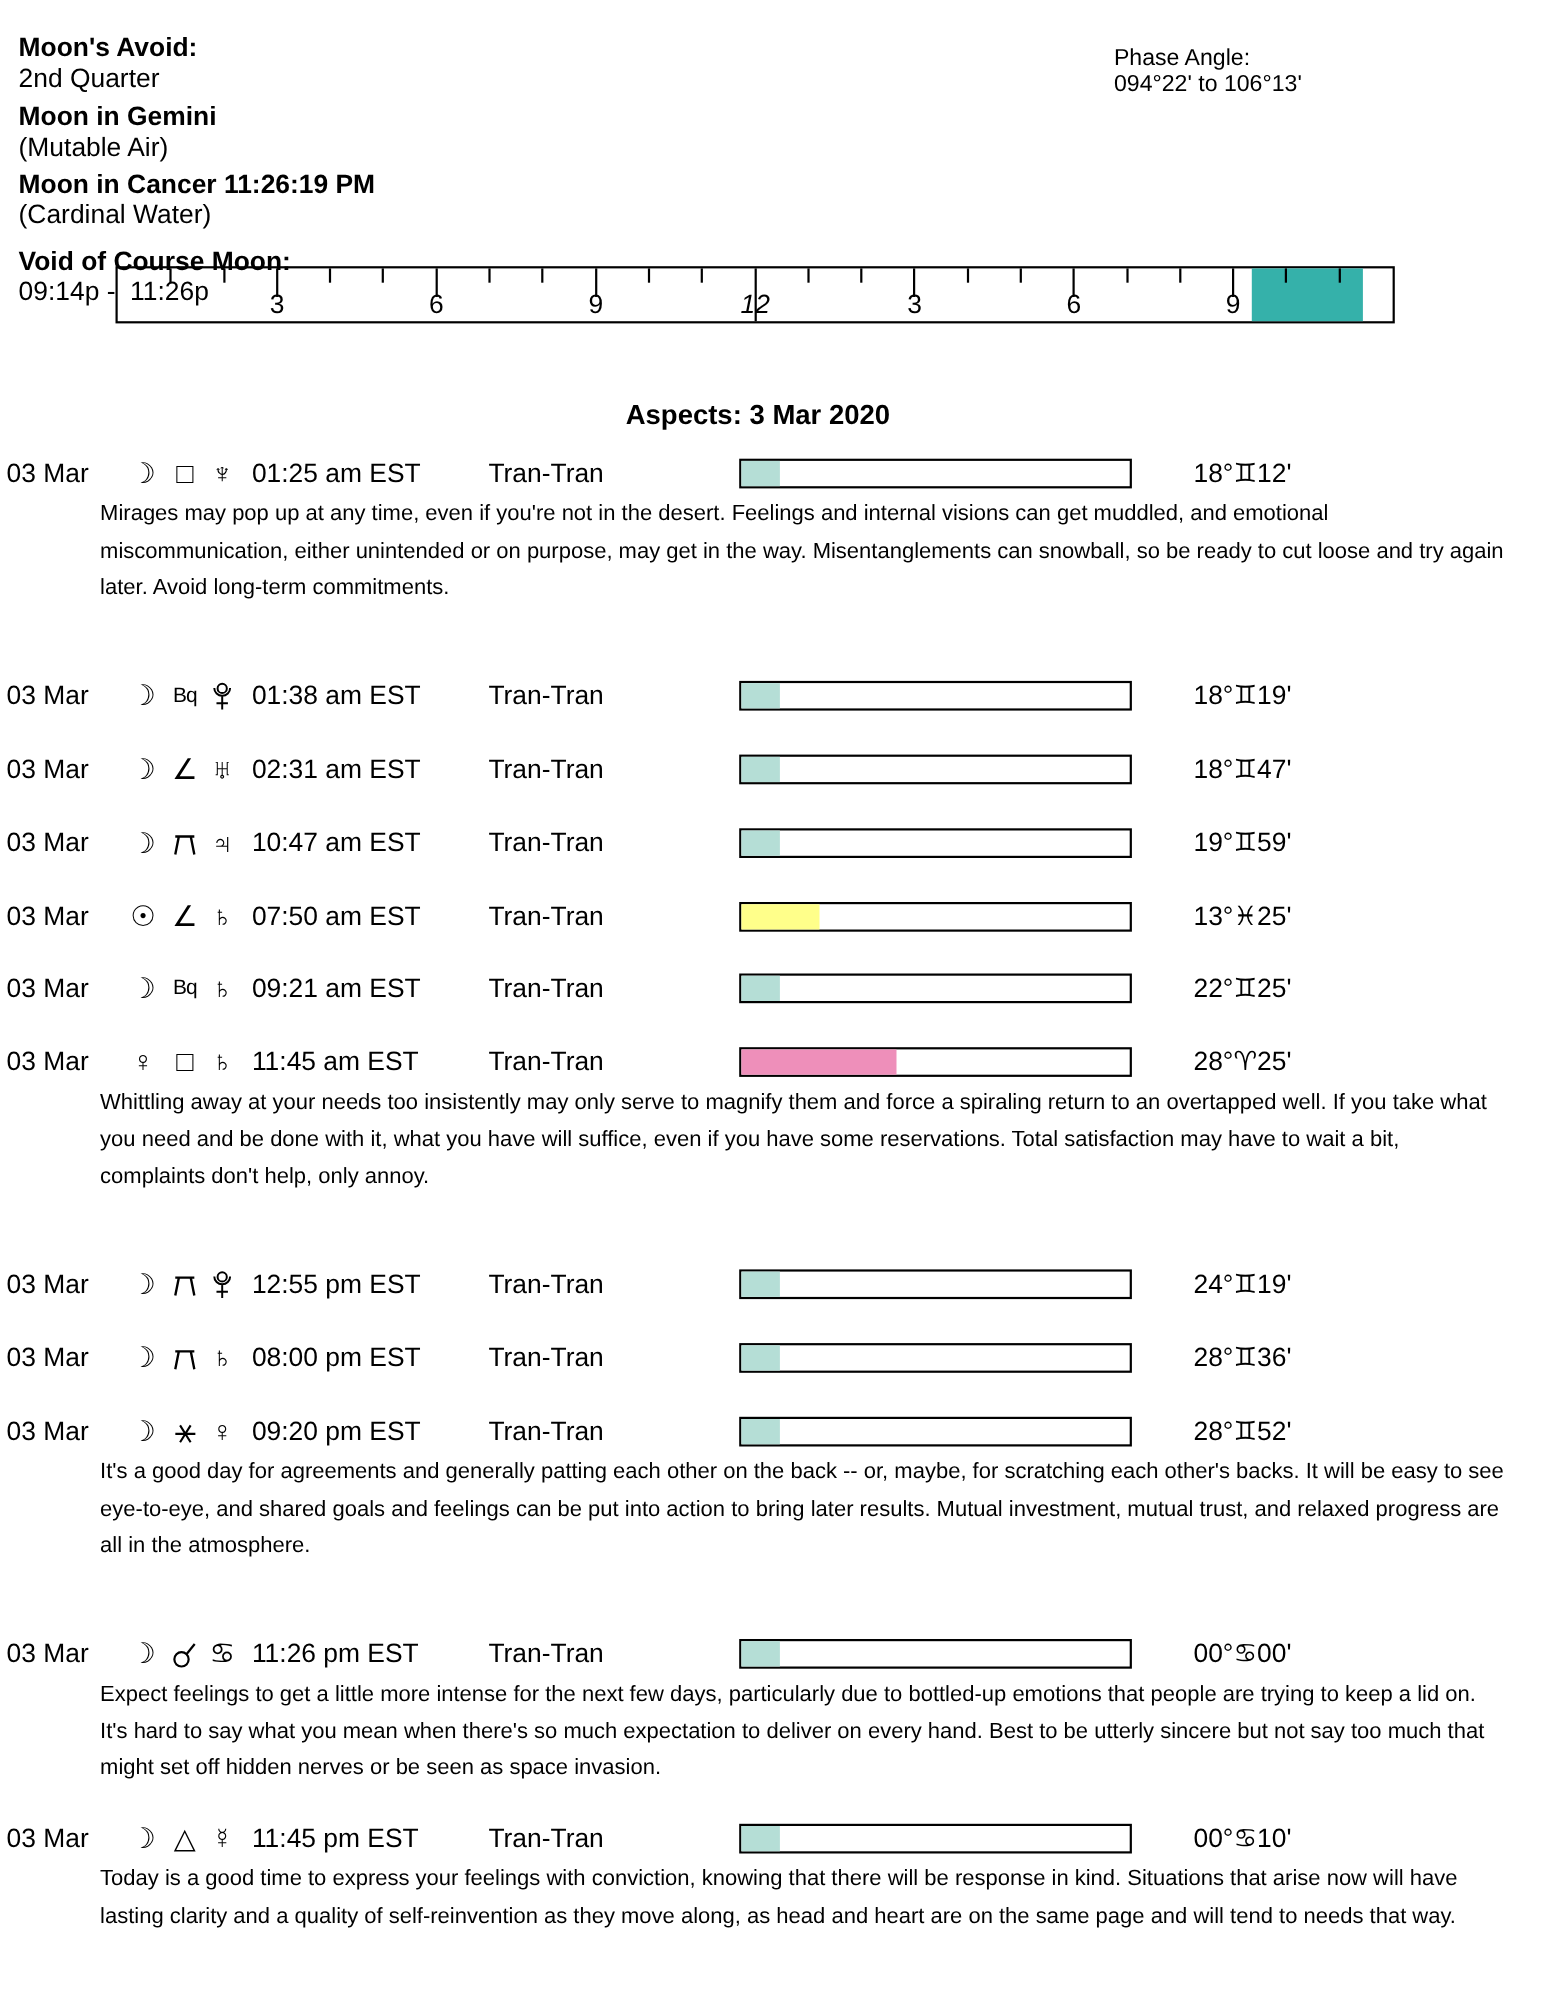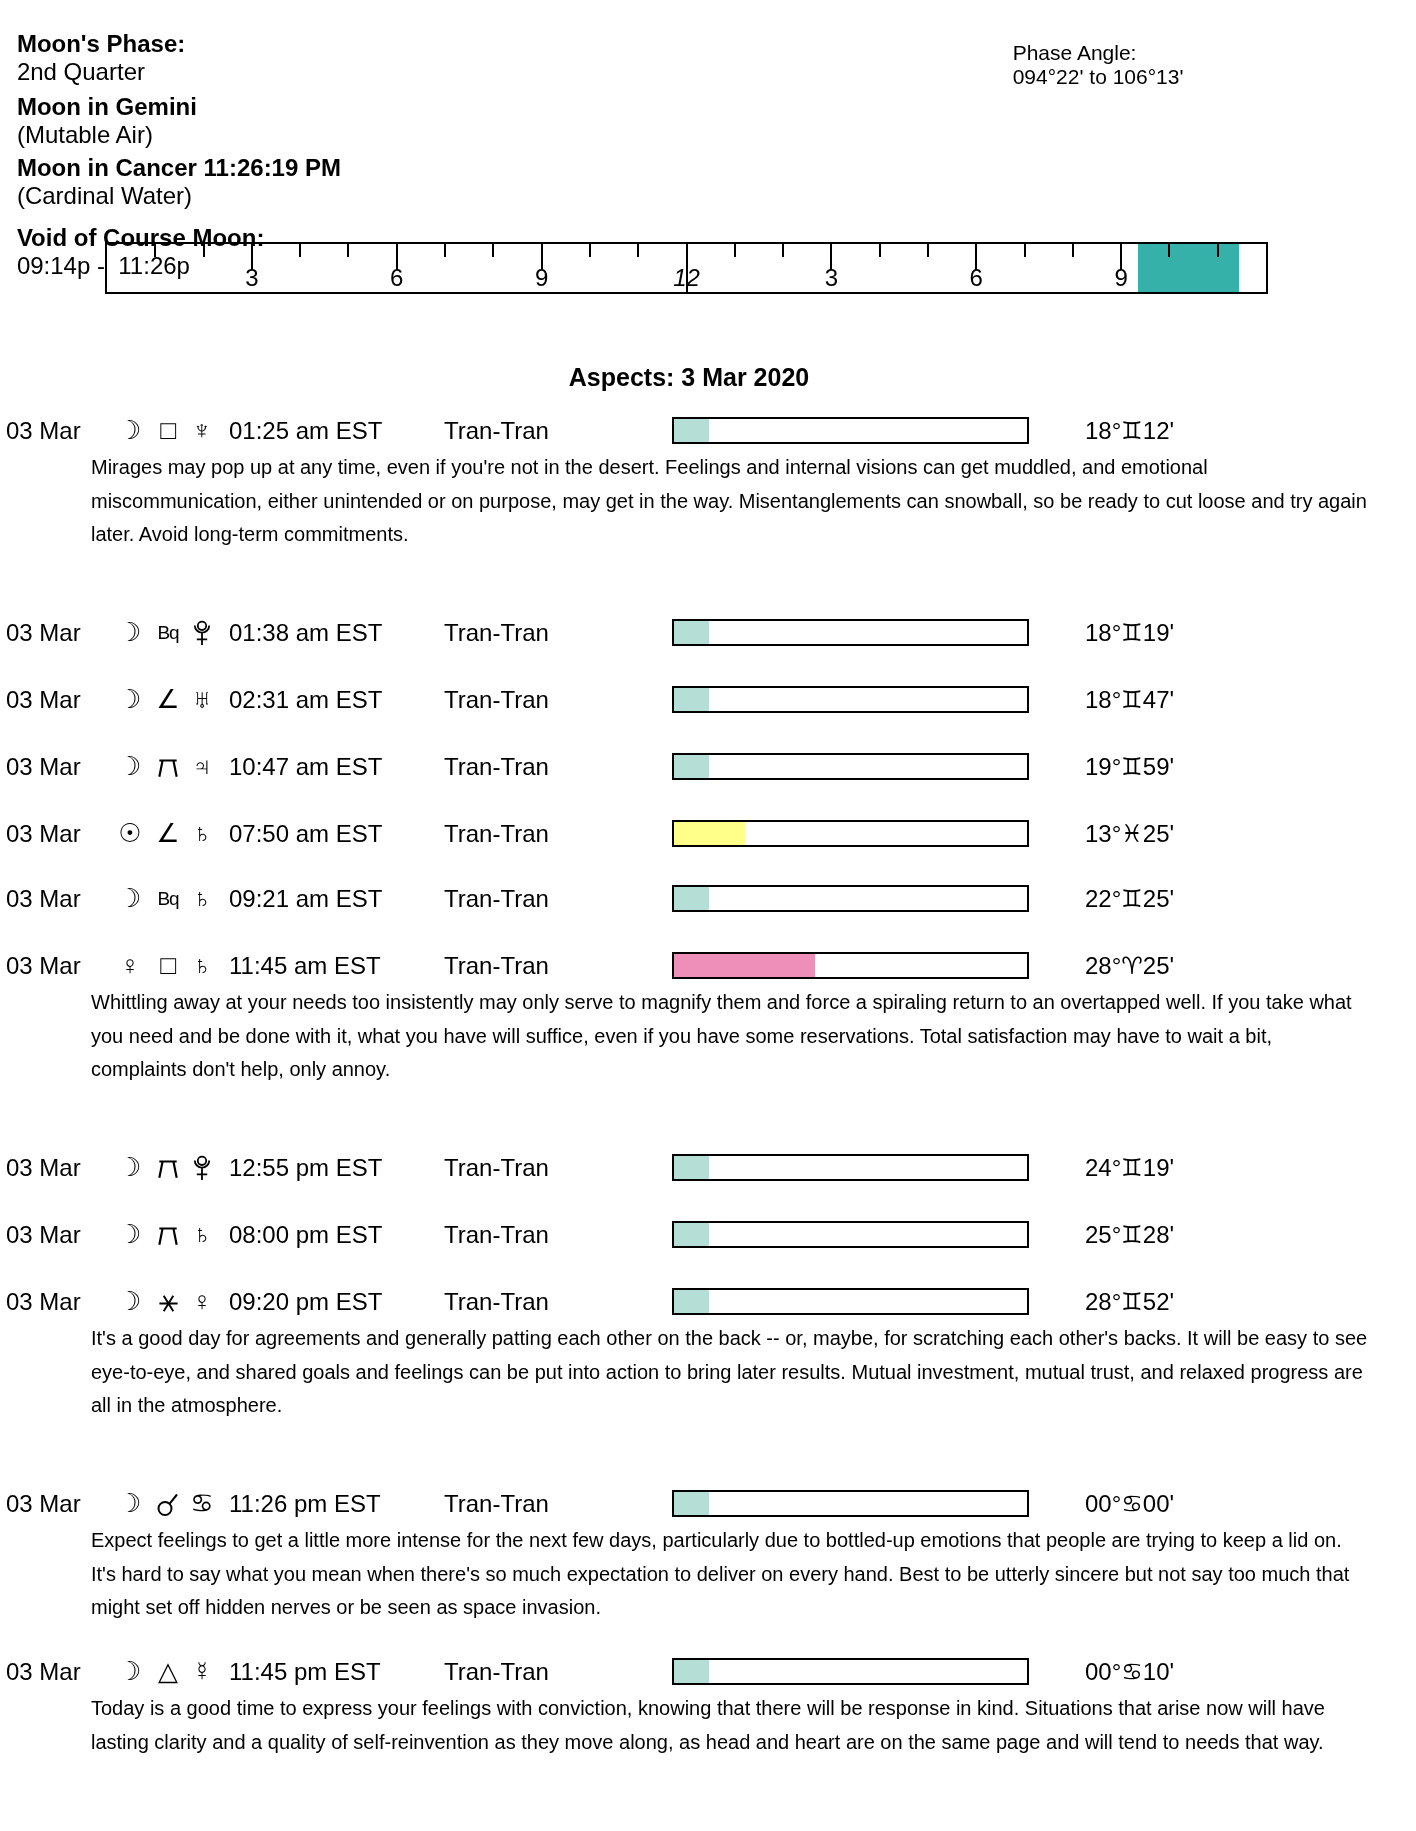--- a/index.html
+++ b/index.html
@@ -50,21 +50,21 @@
   .deg { left:1085px; }
   .note {
     position:absolute; left:91px; width:1280px;
     font-size:20px; line-height:33.6px;
   }
 </style>
 </head>
 <body>
 
 <div class="abs" style="left:8px; top:12px;">
-  <span class="hdr-label">Moon's Phase:</span><span> </span>
+  <span class="hdr-label">Moon's Avoid:</span><span> </span>
   <span class="hdr-value">2nd Quarter</span>
 </div>
 
 <div class="abs small" style="left:1001px; top:17px;">
   <span>Phase Angle:</span><span>  </span>
   <span>094°22' to 106°13'</span>
 </div>
 
 <div class="abs" style="left:8px; top:75px;">
   <span class="hdr-label">Moon in Gemini</span><span>   </span>
@@ -132,21 +132,21 @@
     <div class="arow" style="top: 952px;"><span class="c date">03 Mar</span><span class="c g" style="left: 112px;">♀</span><span class="c g" style="left: 150px;">□</span><span class="c g" style="left: 184px;">♄</span><span class="c time">11:45 am EST</span><span class="c type">Tran-Tran</span><span class="bar"><span class="fill" style="width: 40%; background: rgb(238, 143, 186);"></span></span><span class="c deg">28°♈25'</span></div>
     <div class="note" style="top: 986px;">Whittling away at your needs too insistently may only serve to magnify them and force a spiraling return to an overtapped well. If you take what you need and be done with it, what you have will suffice, even if you have some reservations. Total satisfaction may have to wait a bit, complaints don't help, only annoy.</div>
     <div class="arow" style="top: 1154px;"><span class="c date">03 Mar</span><span class="c g" style="left: 112px;">☽</span><span class="c g" style="left: 150px;"><svg viewBox="0 0 24 24" width="26" height="26">
           <path d="M4 6 H20 M7 6 L4 21 M17 6 L20 21" stroke="#000" stroke-width="2" fill="none"></path>
         </svg></span><span class="c g" style="left: 184px;"><svg viewBox="0 0 22 28" width="22" height="28">
           <circle cx="11" cy="6.8" r="4.2" stroke="#000" stroke-width="1.8" fill="none"></circle>
           <path d="M3.8 6.4 A7.2 7.2 0 0 0 18.2 6.4 M11 13.6 V26 M5.8 20.4 H16.2" stroke="#000" stroke-width="1.8" fill="none"></path>
         </svg></span><span class="c time">12:55 pm EST</span><span class="c type">Tran-Tran</span><span class="bar"><span class="fill" style="width: 10%; background: rgb(181, 222, 214);"></span></span><span class="c deg">24°♊19'</span></div>
     <div class="arow" style="top: 1221px;"><span class="c date">03 Mar</span><span class="c g" style="left: 112px;">☽</span><span class="c g" style="left: 150px;"><svg viewBox="0 0 24 24" width="26" height="26">
           <path d="M4 6 H20 M7 6 L4 21 M17 6 L20 21" stroke="#000" stroke-width="2" fill="none"></path>
-        </svg></span><span class="c g" style="left: 184px;">♄</span><span class="c time">08:00 pm EST</span><span class="c type">Tran-Tran</span><span class="bar"><span class="fill" style="width: 10%; background: rgb(181, 222, 214);"></span></span><span class="c deg">25°♊28'</span></div>
+        </svg></span><span class="c g" style="left: 184px;">♄</span><span class="c time">08:00 pm EST</span><span class="c type">Tran-Tran</span><span class="bar"><span class="fill" style="width: 10%; background: rgb(181, 222, 214);"></span></span><span class="c deg">28°♊36'</span></div>
     <div class="arow" style="top: 1288px;"><span class="c date">03 Mar</span><span class="c g" style="left: 112px;">☽</span><span class="c g" style="left: 150px;"><svg viewBox="0 0 24 24" width="23" height="23">
           <path d="M2.5 12 H21.5 M7 4 L17 20 M17 4 L7 20" stroke="#000" stroke-width="2" fill="none"></path>
         </svg></span><span class="c g" style="left: 184px;">♀</span><span class="c time">09:20 pm EST</span><span class="c type">Tran-Tran</span><span class="bar"><span class="fill" style="width: 10%; background: rgb(181, 222, 214);"></span></span><span class="c deg">28°♊52'</span></div>
     <div class="note" style="top: 1322px;">It's a good day for agreements and generally patting each other on the back -- or, maybe, for scratching each other's backs. It will be easy to see eye-to-eye, and shared goals and feelings can be put into action to bring later results. Mutual investment, mutual trust, and relaxed progress are all in the atmosphere.</div>
     <div class="arow" style="top: 1490px;"><span class="c date">03 Mar</span><span class="c g" style="left: 112px;">☽</span><span class="c g" style="left: 150px;"><svg viewBox="0 0 24 26" width="24" height="26">
           <circle cx="9" cy="17.5" r="6.5" stroke="#000" stroke-width="2" fill="none"></circle>
           <path d="M13.7 12.6 L21 3.5" stroke="#000" stroke-width="2" fill="none"></path>
         </svg></span><span class="c g" style="left: 184px;">♋</span><span class="c time">11:26 pm EST</span><span class="c type">Tran-Tran</span><span class="bar"><span class="fill" style="width: 10%; background: rgb(181, 222, 214);"></span></span><span class="c deg">00°♋00'</span></div>
     <div class="note" style="top: 1524px;">Expect feelings to get a little more intense for the next few days, particularly due to bottled-up emotions that people are trying to keep a lid on. It's hard to say what you mean when there's so much expectation to deliver on every hand. Best to be utterly sincere but not say too much that might set off hidden nerves or be seen as space invasion.</div>
     <div class="arow" style="top: 1658px;"><span class="c date">03 Mar</span><span class="c g" style="left: 112px;">☽</span><span class="c g" style="left: 150px;">△</span><span class="c g" style="left: 184px;">☿</span><span class="c time">11:45 pm EST</span><span class="c type">Tran-Tran</span><span class="bar"><span class="fill" style="width: 10%; background: rgb(181, 222, 214);"></span></span><span class="c deg">00°♋10'</span></div>

